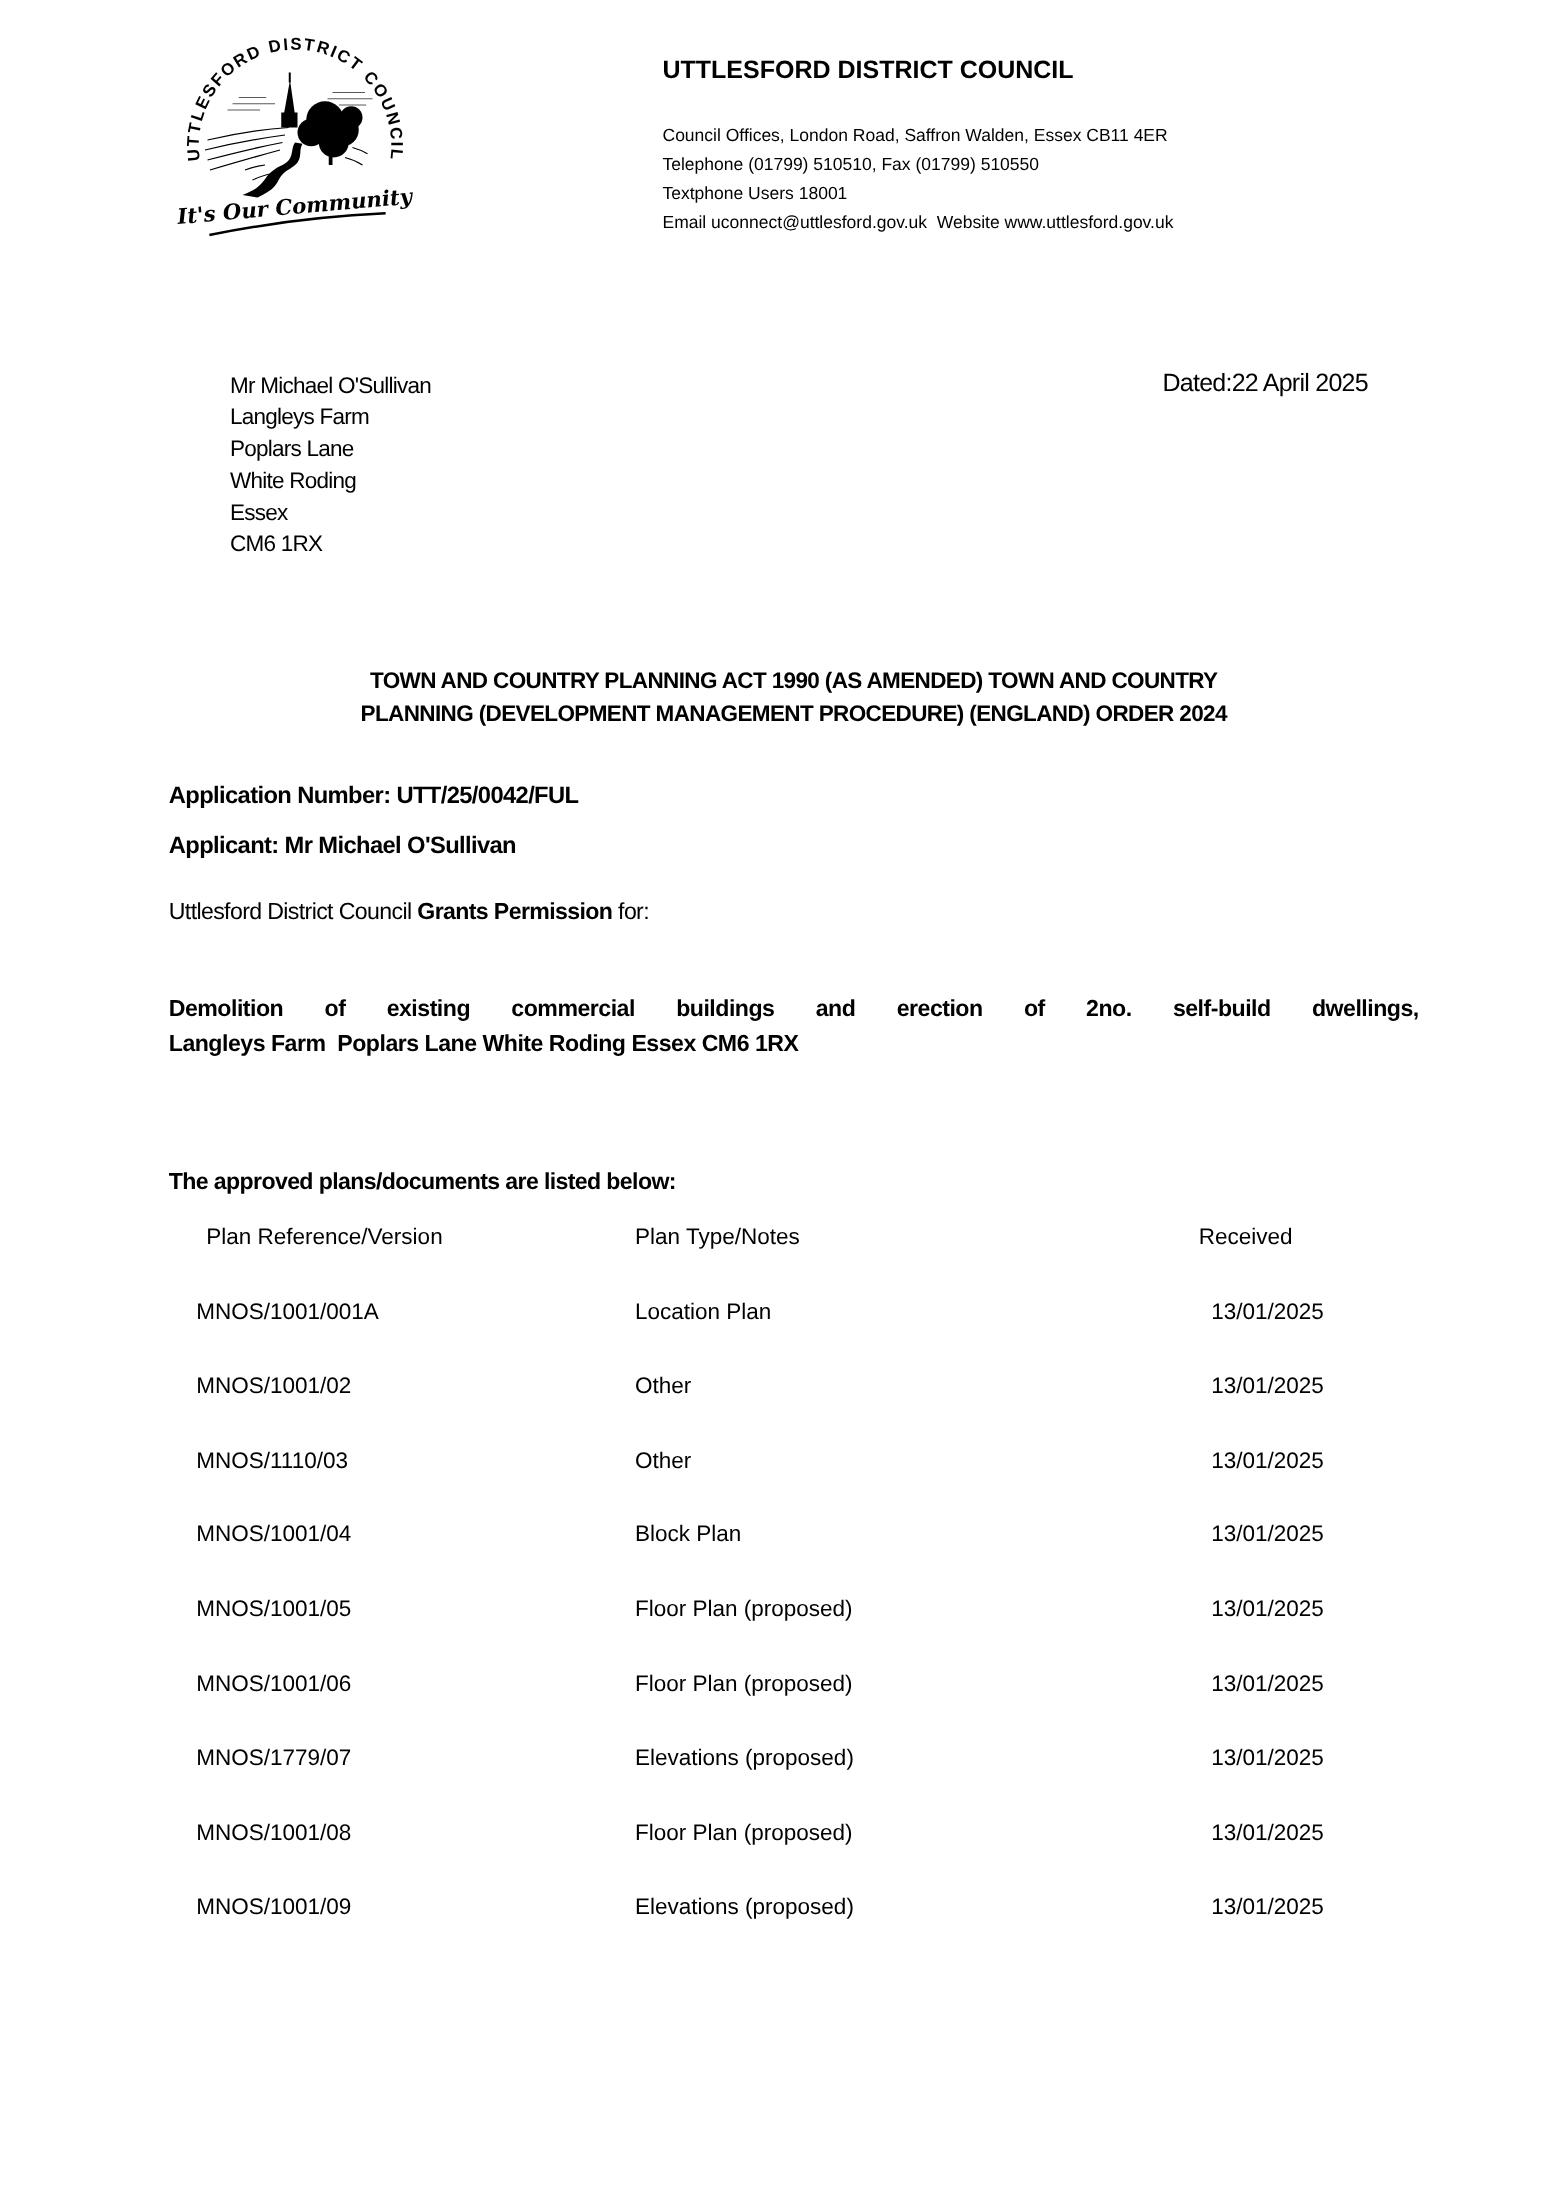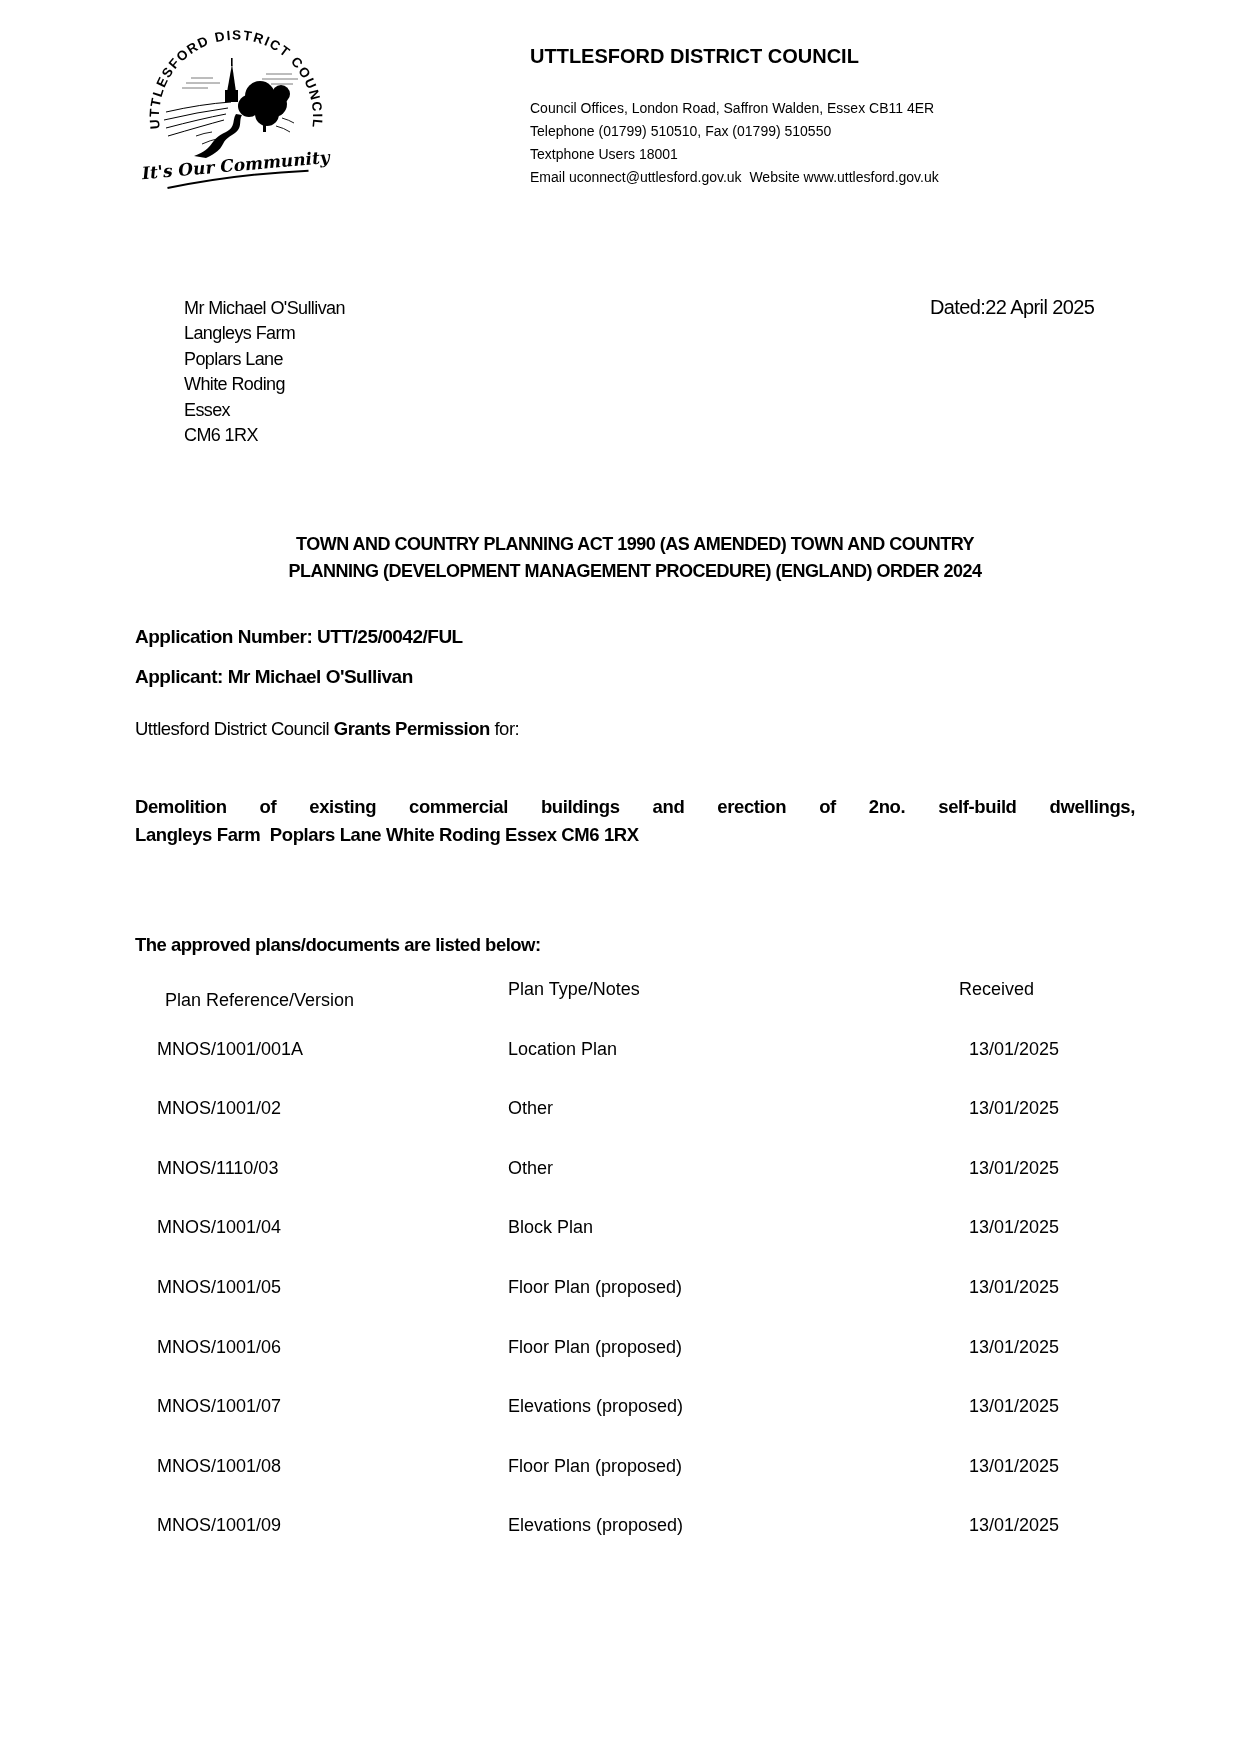--- a/index.html
+++ b/index.html
@@ -34,21 +34,21 @@
   .description{position:absolute;left:135px;top:793px;width:1000px;
     font-size:18.5px;font-weight:bold;line-height:28px;letter-spacing:-0.4px;}
   .description .just{text-align:justify;text-align-last:justify;}
   
   .approved-intro{position:absolute;left:135px;top:934px;font-size:18.5px;font-weight:bold;letter-spacing:-0.5px;}
   .plans-table{position:absolute;left:135px;top:970px;width:1000px;font-size:18px;}
   .t-row{display:grid;grid-template-columns:373px 447px 1fr;}
   .t-head{height:30px;padding-top:8px;box-sizing:border-box;}
   .t-data{height:59.6px;align-items:end;}
   .c1{padding-left:22px;}
-  .t-head .c1{padding-left:30px;margin-top:11px;}
+  .t-head .c1{padding-left:30px;}
   .c3{padding-left:14px;}
   .t-head .c3{padding-left:4px;}
   .cell{line-height:22px;white-space:nowrap;}
 </style>
 </head>
 <body>
 
 <div class="page">
 
   <div class="logo">
@@ -166,21 +166,21 @@
       <div class="cell c1">MNOS/1001/05</div>
       <div class="cell c2">Floor Plan (proposed)</div>
       <div class="cell c3">13/01/2025</div>
     </div>
     <div class="t-row t-data">
       <div class="cell c1">MNOS/1001/06</div>
       <div class="cell c2">Floor Plan (proposed)</div>
       <div class="cell c3">13/01/2025</div>
     </div>
     <div class="t-row t-data">
-      <div class="cell c1">MNOS/1001/07</div>
+      <div class="cell c1">MNOS/1779/07</div>
       <div class="cell c2">Elevations (proposed)</div>
       <div class="cell c3">13/01/2025</div>
     </div>
     <div class="t-row t-data">
       <div class="cell c1">MNOS/1001/08</div>
       <div class="cell c2">Floor Plan (proposed)</div>
       <div class="cell c3">13/01/2025</div>
     </div>
     <div class="t-row t-data">
       <div class="cell c1">MNOS/1001/09</div>

